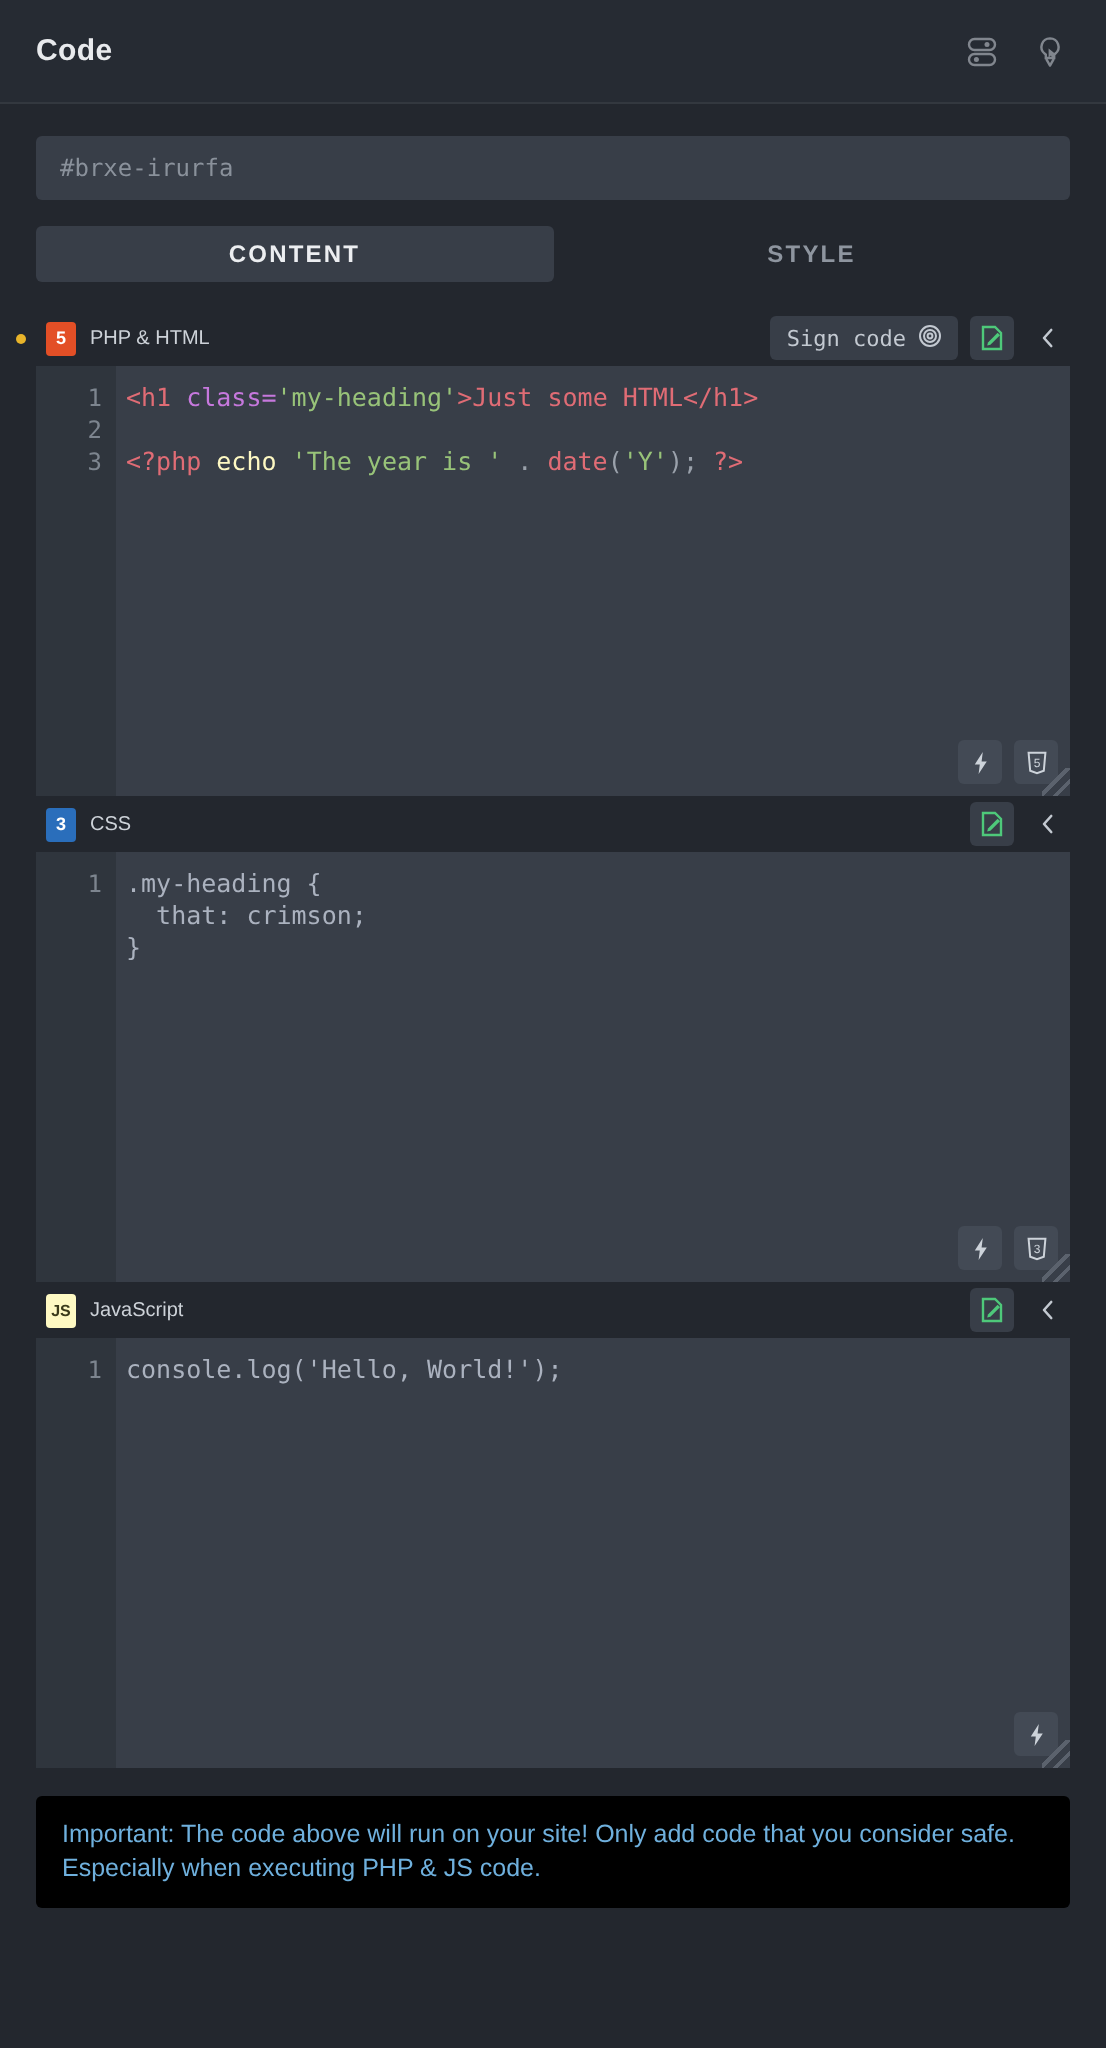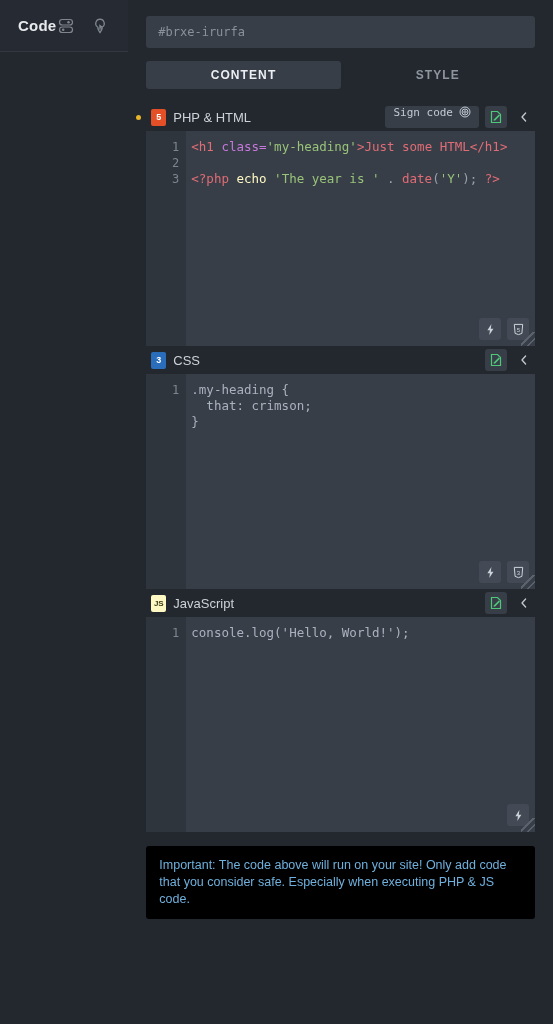--- a/index.html
+++ b/index.html
@@ -10,21 +10,21 @@
     background: #23272e;
     font-family: "Liberation Sans", sans-serif;
     overflow: hidden;
   }
 
   .panel {
     width: 553px;
     height: 1024px;
     background: #23272e;
     display: flex;
-    flex-direction: row;
+    flex-direction: column;
     position: relative;
   }
 
   
   .panel-header {
     height: 52px;
     min-height: 52px;
     background: #262b33;
     border-bottom: 1px solid #33383f;
     display: flex;
@@ -122,31 +122,31 @@
     color: #fff;
     flex: 0 0 auto;
     font-family: "Liberation Sans", sans-serif;
   }
   .badge-html { background: #e34f26; }
   .badge-css  { background: #2a6ebb; }
   .badge-js   { background: #fef9c3; color: #3a3a1a; font-size: 8px; }
 
   .section-label {
     color: #cdd2d8;
-    font-size: 13px;
+    font-size: 10px;
     flex: 1;
   }
 
   .head-actions { display: flex; align-items: center; gap: 6px; }
 
   .sign-btn {
     height: 22px;
     background: #383e48;
     border-radius: 3px;
-    display: flex; align-items: flex-start;
+    display: flex; align-items: center;
     gap: 6px;
     padding: 0 8px;
     color: #c3c9d1;
     font-family: "DejaVu Sans Mono", monospace;
     font-size: 11px;
     cursor: pointer;
   }
 
   .icon-btn {
     width: 22px; height: 22px;

